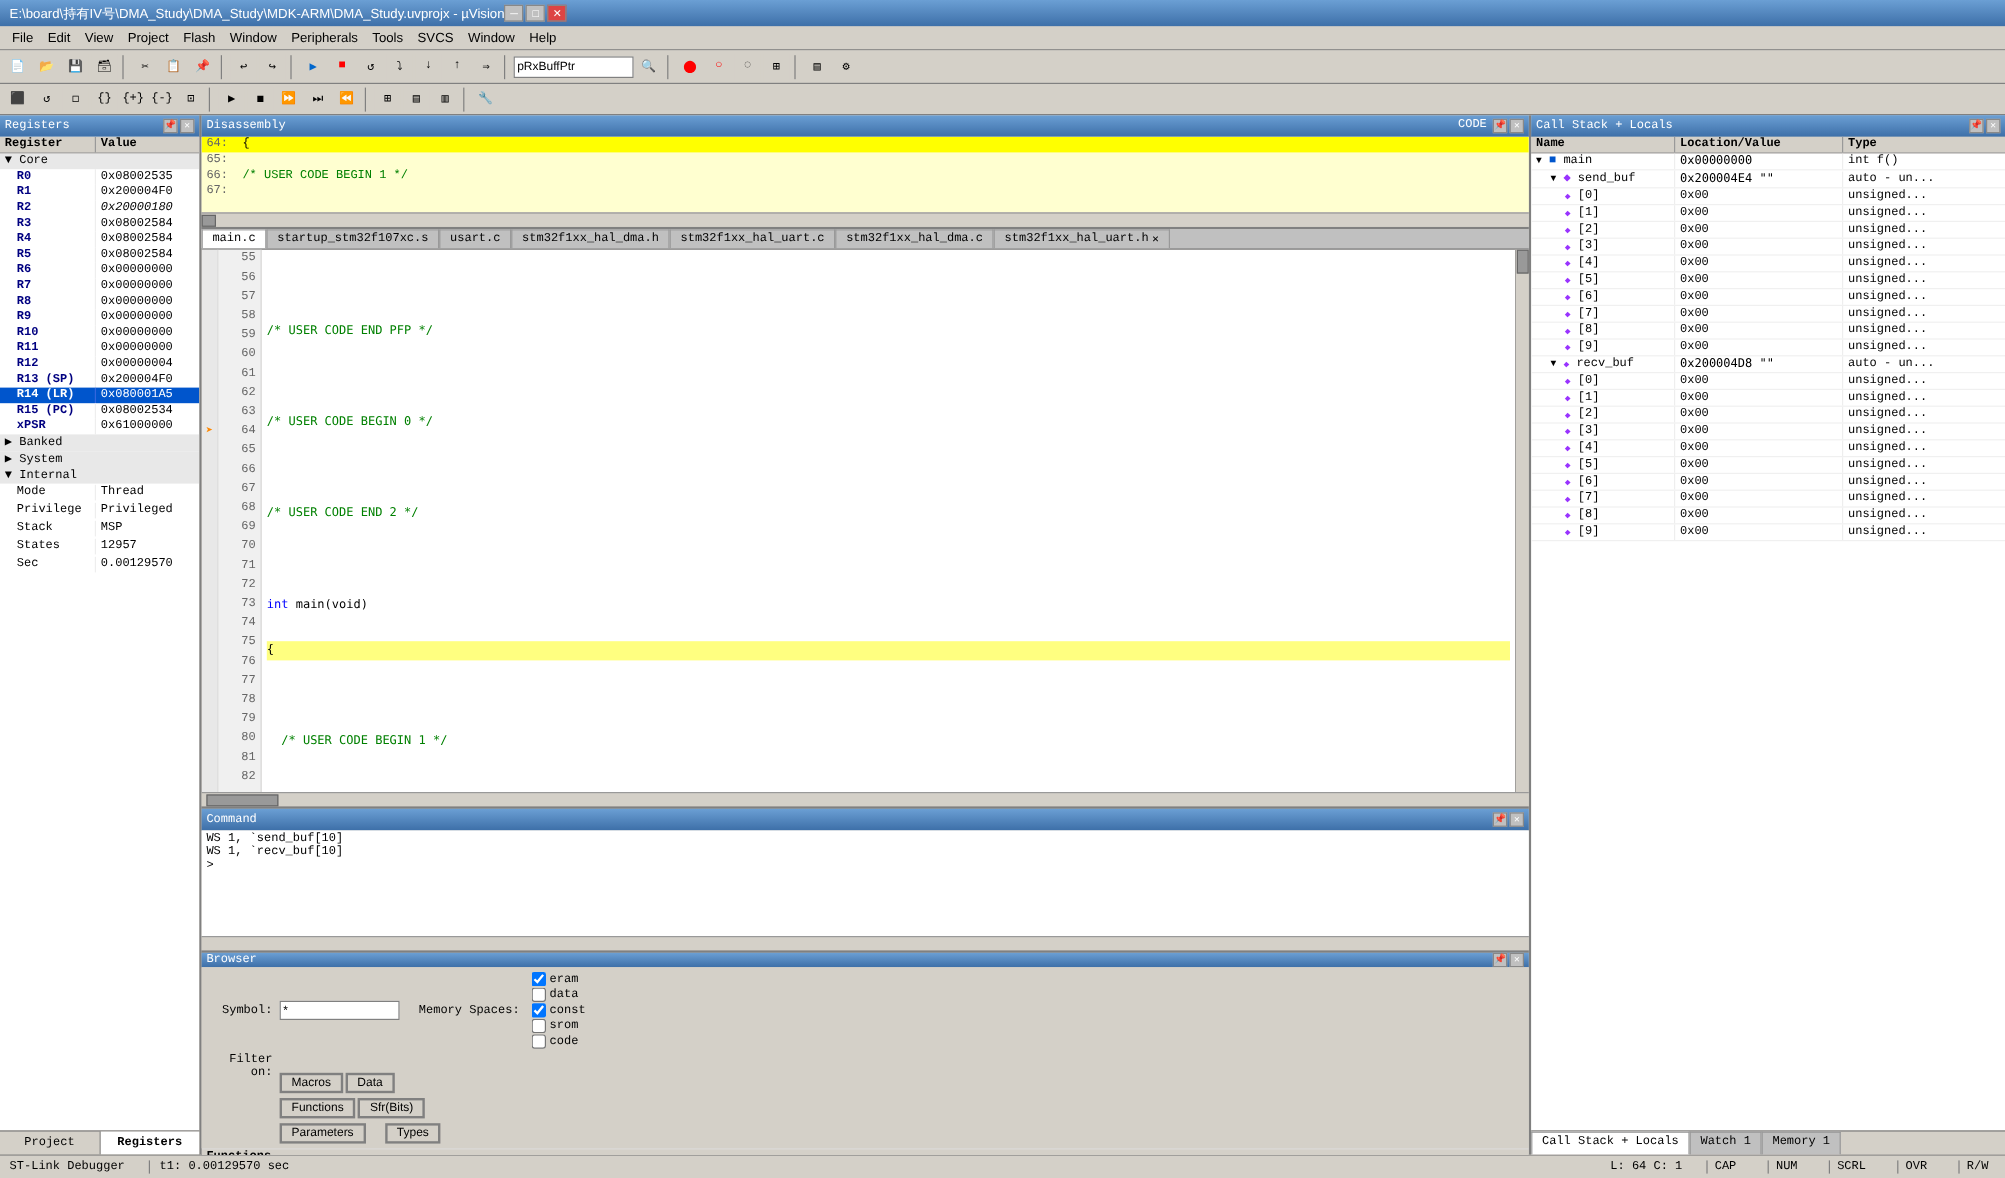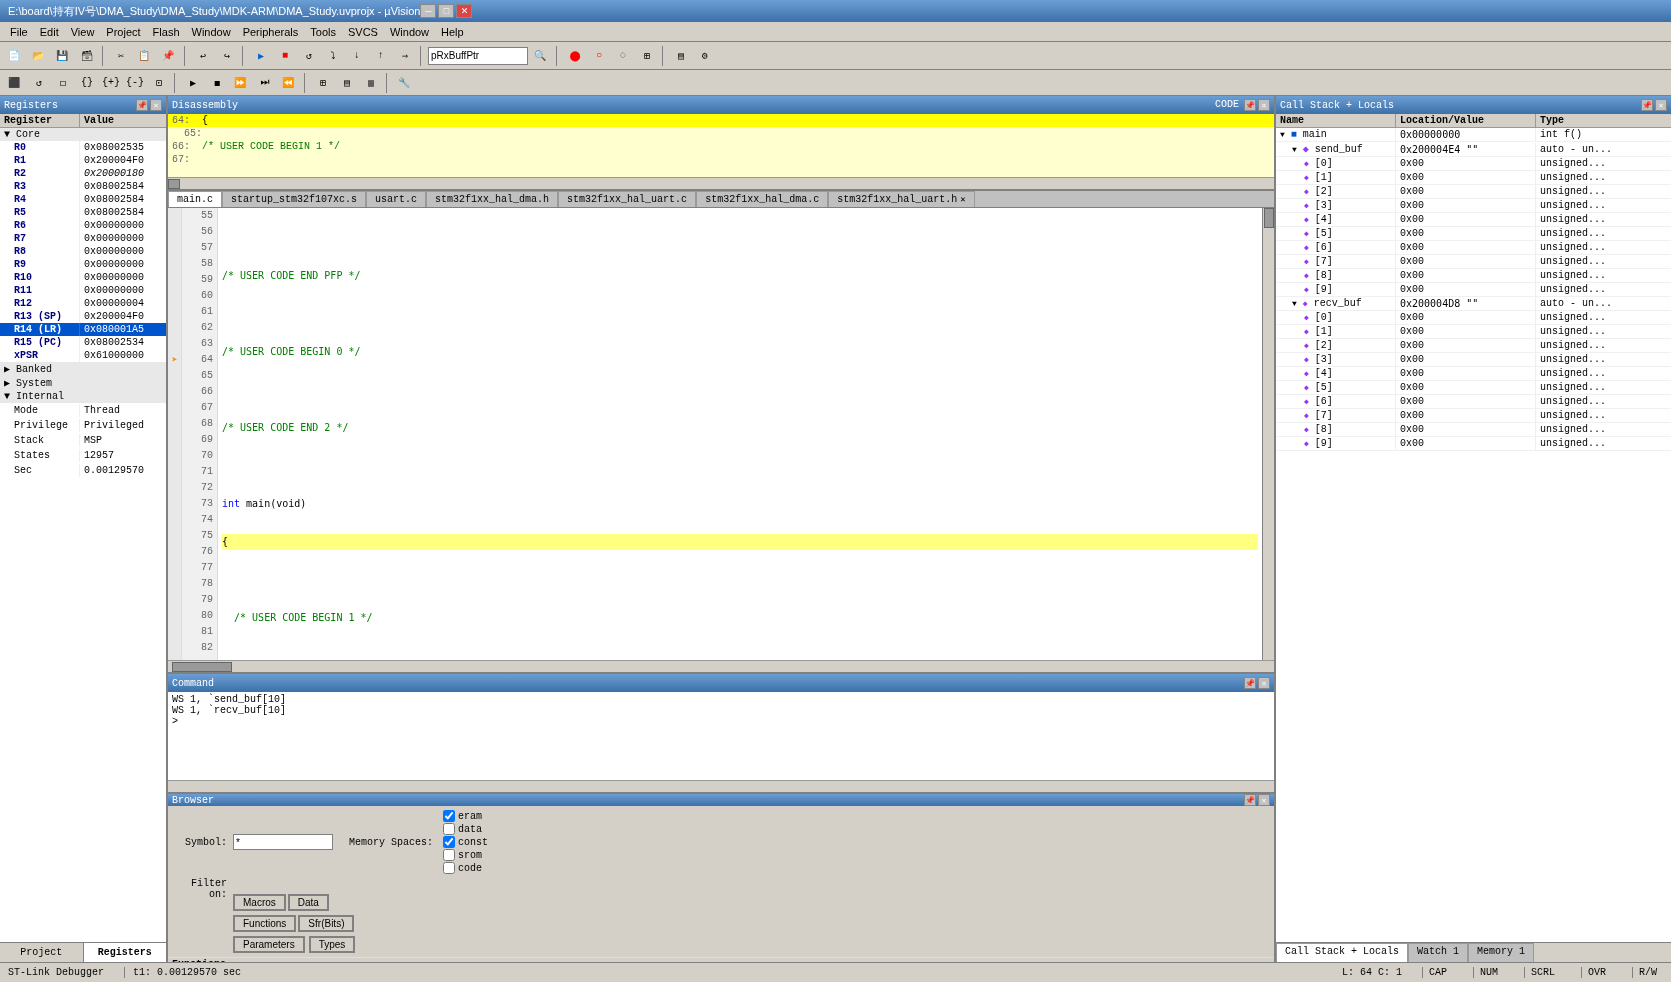--- a/index.html
+++ b/index.html
@@ -256,21 +256,21 @@
           <span style="font-size:10px; padding:0 3px; cursor:pointer;">CODE</span>
           <div class="panel-btn">📌</div>
           <div class="panel-btn">✕</div>
         </div>
       </div>
       <div style="flex:1; overflow-y:auto; background:#ffffd0; font-size:10px;">
         <div style="display:flex; padding:1px 4px; background:#ffff00;">
           <div style="width:30px; color:#666;">64:</div>
           <div>{</div>
         </div>
-        <div style="display:flex; padding:1px 16px;">
+        <div style="display:flex; padding:1px 4px;">
           <div style="width:30px; color:#666;">65:</div>
           <div></div>
         </div>
         <div style="display:flex; padding:1px 4px;">
           <div style="width:30px; color:#666;">66:</div>
           <div style="color:#008000;">    /* USER CODE BEGIN 1 */</div>
         </div>
         <div style="display:flex; padding:1px 4px;">
           <div style="width:30px; color:#666;">67:</div>
           <div></div>
@@ -475,21 +475,21 @@
 
         <div style="display:flex; align-items:flex-start; gap:6px;">
           <span style="width:55px; text-align:right;">Filter on:</span>
           <div style="display:flex; flex-wrap:wrap; gap:2px;margin-top:16px;">
             <button style="padding:1px 8px; font-size:10px; background:#d4d0c8; border:2px solid #808080; cursor:pointer;">Macros</button>
             <button style="padding:1px 8px; font-size:10px; background:#d4d0c8; border:2px solid #808080; cursor:pointer;">Data</button>
             <div style="width:100%; display:flex; gap:2px; margin-top:2px;">
               <button style="padding:1px 8px; font-size:10px; background:#d4d0c8; border:2px solid #808080; cursor:pointer;">Functions</button>
               <button style="padding:1px 8px; font-size:10px; background:#d4d0c8; border:2px solid #808080; cursor:pointer;">Sfr(Bits)</button>
             </div>
-            <div style="width:100%; display:flex; gap:4px; margin-top:2px;">
+            <div style="width:100%; display:flex; gap:16px; margin-top:2px;">
               <button style="padding:1px 8px; font-size:10px; background:#d4d0c8; border:2px solid #808080; cursor:pointer;">Parameters</button>
               <button style="padding:1px 8px; font-size:10px; background:#d4d0c8; border:2px solid #808080; cursor:pointer;">Types</button>
             </div>
           </div>
         </div>
       </div>
 
       <div style="flex:0; height:20px; background:white; border-top:1px solid #ddd;">
         <div style="display:flex; background:#d4d0c8; font-weight:bold; font-size:10px; padding:1px 4px;">Functions</div>
       </div>

